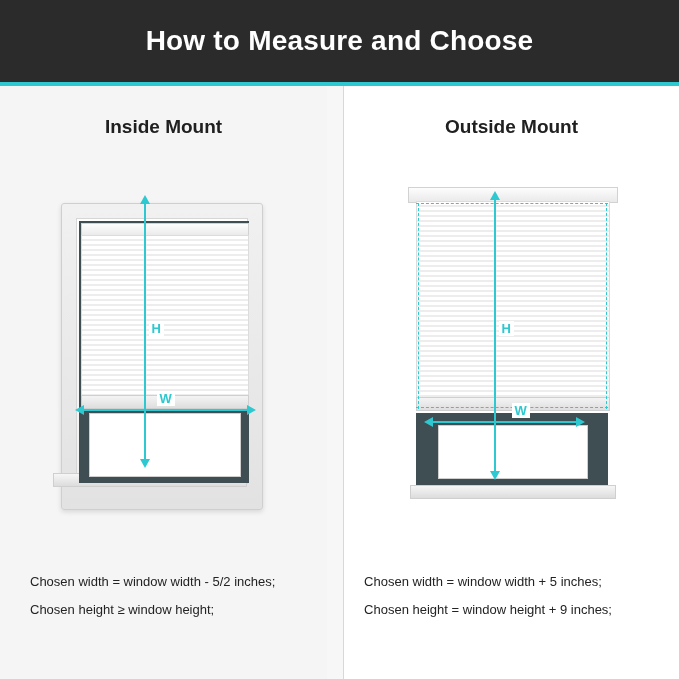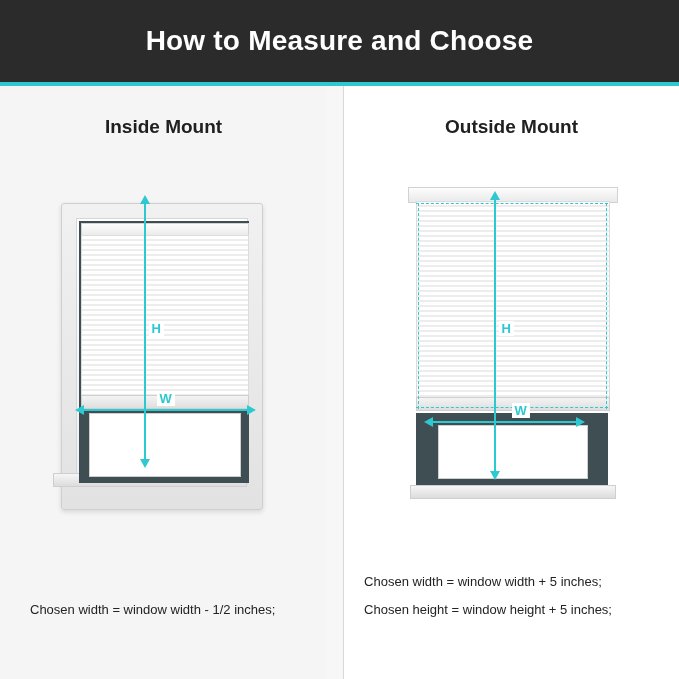--- a/index.html
+++ b/index.html
@@ -263,21 +263,22 @@
           <div class="dim-label h-lab" style="left:100px; top:140px;">H</div>
 
           <div class="hline" style="left:34px; top:228px; width:166px;"></div>
           <div class="arrow left" style="left:26px; top:224px;"></div>
           <div class="arrow right" style="left:198px; top:224px;"></div>
           <div class="dim-label w-lab" style="left:108px; top:210px;">W</div>
         </div>
       </div>
 
       <div class="notes left-notes">
-        <div class="note-line">Chosen width = window width - 1/2 inches;</div>
+        <div class="note-line">Chosen width = window width - 5/2 inches;</div>
+        <div class="note-line">Chosen height ≥ window height;</div>
       </div>
     </div>
 
     <div class="col right">
       <div class="col-title">Outside Mount</div>
 
       <div class="illus">
         <div class="stage right">
 
           <div class="dark-frame" style="left:14px; top:232px; width:192px; height:74px;"></div>
@@ -300,18 +301,18 @@
 
           <div class="hline" style="left:30px; top:240px; width:146px;"></div>
           <div class="arrow left" style="left:22px; top:236px;"></div>
           <div class="arrow right" style="left:174px; top:236px;"></div>
           <div class="dim-label w-lab" style="left:110px; top:222px;">W</div>
         </div>
       </div>
 
       <div class="notes right-notes">
         <div class="note-line">Chosen width = window width + 5 inches;</div>
-        <div class="note-line">Chosen height = window height + 5 inches;</div>
+        <div class="note-line">Chosen height = window height + 9 inches;</div>
       </div>
     </div>
 
   </div>
 </div>
 
 </body></html>

